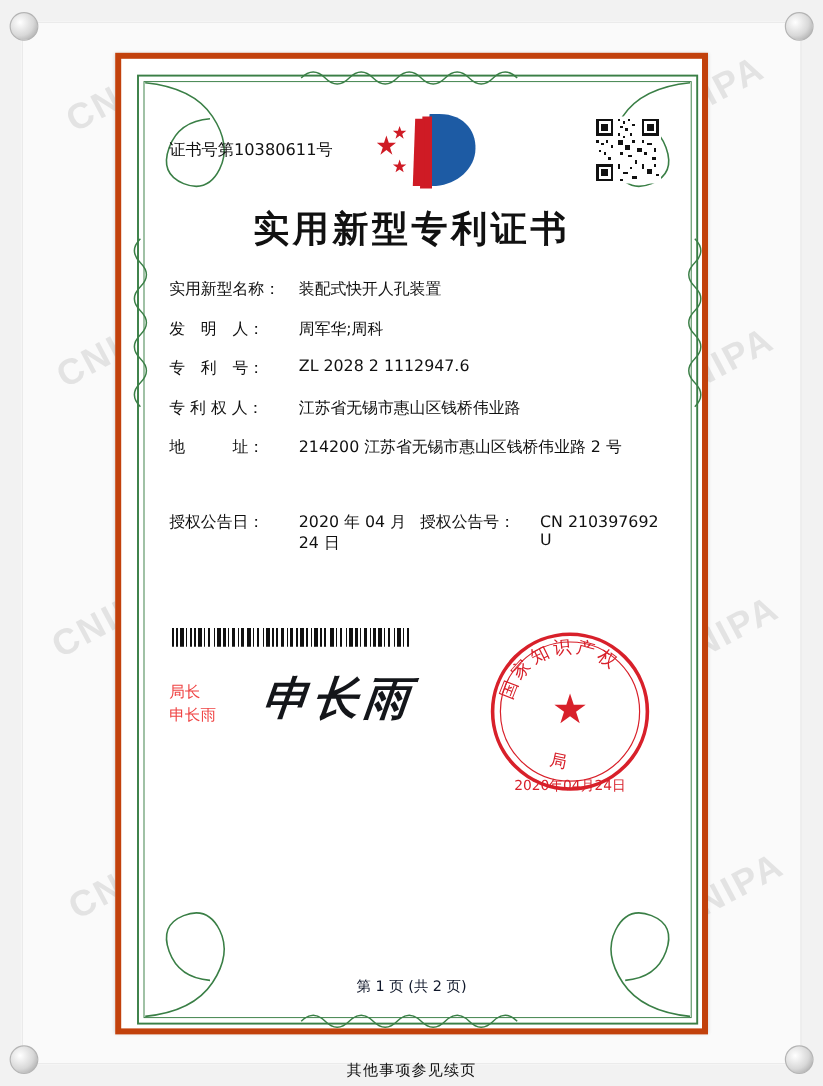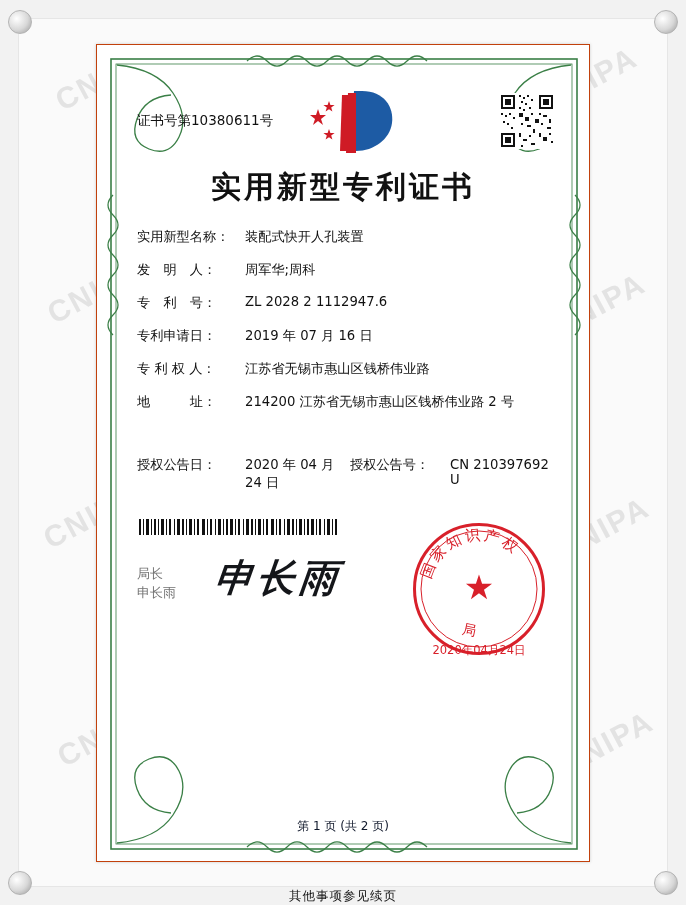--- a/index.html
+++ b/index.html
@@ -38,21 +38,21 @@
   }
 
   
   .cert{
     position:absolute;left:96px;top:44px;width:494px;height:818px;
     background:#ffffff;
     box-shadow:0 0 3px rgba(0,0,0,.18);
   }
   .cert-inner{
     position:absolute;inset:0;
-    border:1px solid #c2410c;
+    border:5px solid #c2410c;
   }
 
   
   .cert-no{
     position:absolute;left:40px;top:67px;font-size:13.5px;color:#111;
     font-family:"DejaVu Sans", sans-serif;
   }
   .logo{
     position:absolute;left:205px;top:42px;width:96px;height:70px;
   }
@@ -87,21 +87,21 @@
   }
   .paras p{margin:0 0 2px 0;text-indent:2em;}
 
   
   .barcode{
     position:absolute;left:42px;top:474px;width:200px;height:16px;
   }
   
   .sig-label{
     position:absolute;left:40px;top:520px;font-size:13px;line-height:1.45;
-    font-family:"DejaVu Sans", sans-serif;color:#737373;
+    font-family:"DejaVu Sans", sans-serif;color:#ef4444;
   }
   .sig-script{
     position:absolute;left:118px;top:508px;font-size:38px;color:#14161a;
     font-family:"DejaVu Serif", serif;font-style:italic;font-weight:700;
     letter-spacing:4px;transform:skewX(-6deg);
   }
   
   .seal{
     position:absolute;right:44px;top:478px;width:126px;height:126px;
     border:3px solid #d8202a;border-radius:50%;
@@ -244,24 +244,20 @@
           <div class="lbl">实用新型名称：</div>
           <div class="val">装配式快开人孔装置</div>
         </div>
         <div class="row">
           <div class="lbl">发　明　人：</div>
           <div class="val">周军华;周科</div>
         </div>
         <div class="row">
           <div class="lbl">专　利　号：</div>
           <div class="val">ZL 2028 2 1112947.6</div>
-        </div>
-        <div class="row">
-          <div class="lbl">专利申请日：</div>
-          <div class="val">2019 年 07 月 16 日</div>
         </div>
         <div class="row">
           <div class="lbl">专 利 权 人：</div>
           <div class="val">江苏省无锡市惠山区钱桥伟业路</div>
         </div>
         <div class="row">
           <div class="lbl">地　　　址：</div>
           <div class="val">214200 江苏省无锡市惠山区钱桥伟业路 2 号</div>
         </div>
         <div class="row row2">

